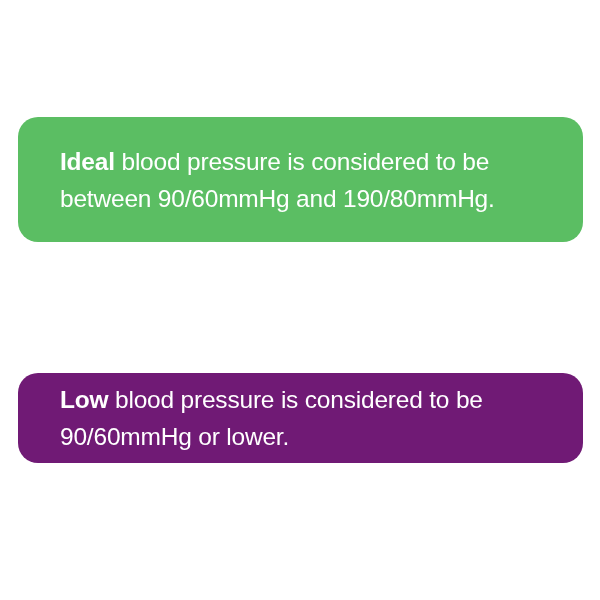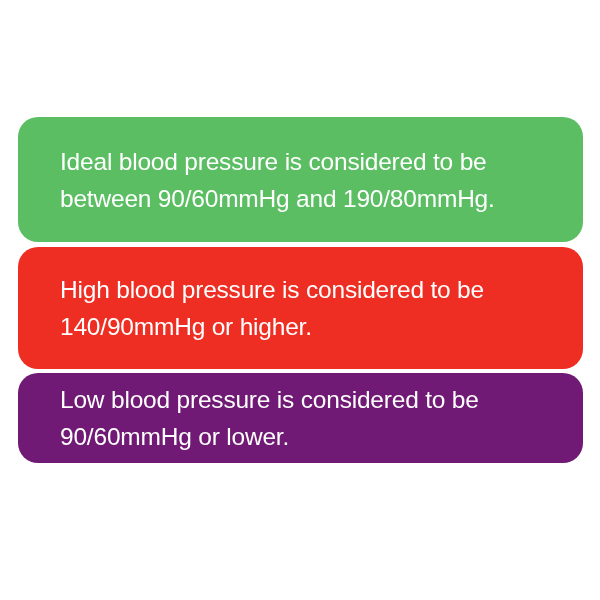--- a/index.html
+++ b/index.html
@@ -47,33 +47,30 @@
     padding-left: 42px;
     padding-right: 24px;
     color: #ffffff;
     font-size: 24.5px;
     line-height: 37px;
     letter-spacing: -0.2px;
     font-weight: 400;
     -webkit-font-smoothing: antialiased;
   }
   .card-text .lead {
-    font-weight: 400;
+    font-weight: 700;
   }
 </style>
 </head>
 <body>
 
 <div class="stage">
 
   <div class="card card-ideal">
     <p class="card-text"><span class="lead">Ideal</span><span> blood pressure is considered to be between 90/60mmHg and 190/80mmHg.</span></p>
   </div>
 
-  <div class="card card-high">
-    <p class="card-text"><span class="lead">High</span><span> blood pressure is considered to be 140/90mmHg or higher.</span></p>
-  </div>
 
   <div class="card card-low">
     <p class="card-text"><span class="lead">Low</span><span> blood pressure is considered to be 90/60mmHg or lower.</span></p>
   </div>
 
 </div>
 
 </body></html>

